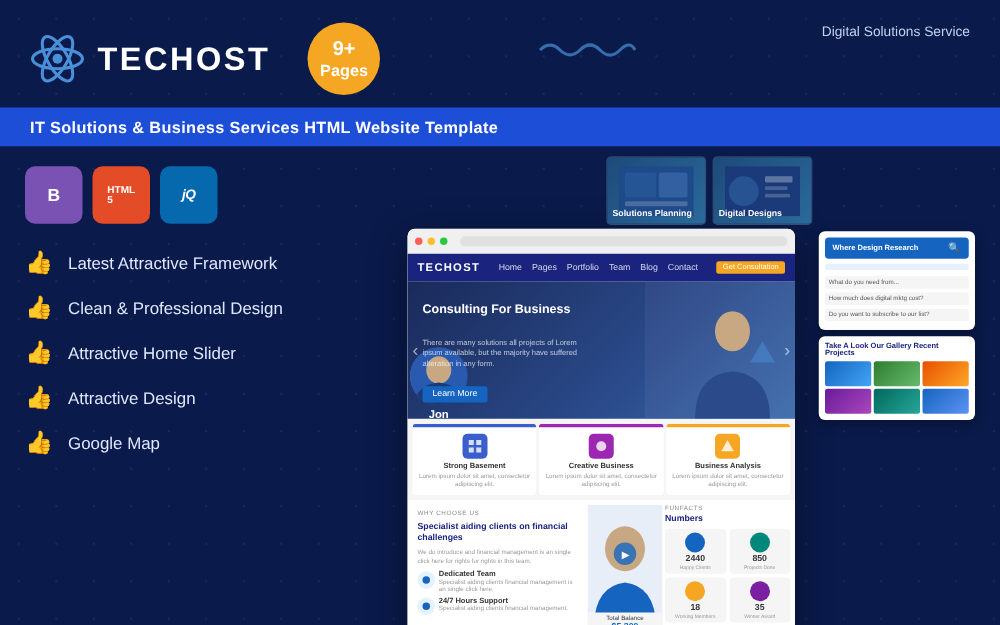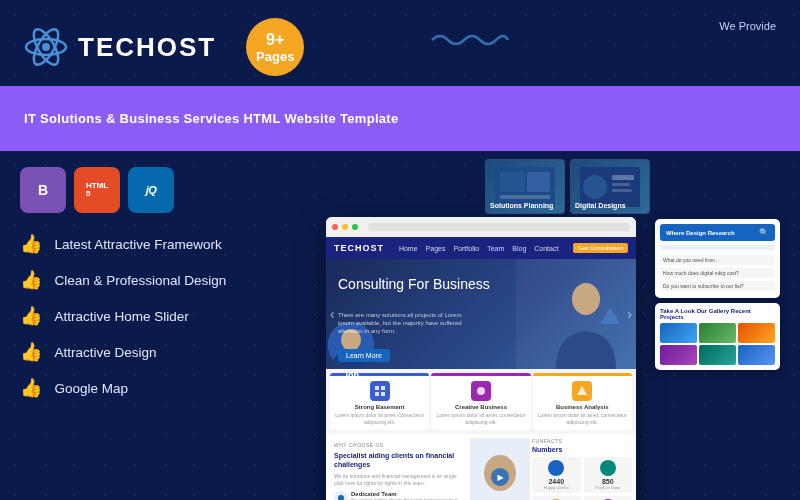--- a/index.html
+++ b/index.html
@@ -93,22 +93,22 @@
       right: 24px;
       top: 18px;
       text-align: right;
       color: #c0d0f0;
       font-size: 11px;
       line-height: 1.5;
     }
 
     
     .subtitle-bar {
-      background: #8b5cf6;
-      padding: 25px 24px;
+      background: #1d4ed8;
+      padding: 8px 24px;
       color: #fff;
       font-size: 13px;
       font-weight: 600;
       letter-spacing: 0.3px;
     }
 
     
     .main-content {
       display: flex;
       padding: 16px 20px 0 20px;
@@ -293,22 +293,22 @@
       position: absolute;
       right: 10px;
       bottom: 0;
       width: 80px;
       height: 90px;
       z-index: 2;
     }
 
     .hero-title {
       color: #fff;
-      font-size: 14px;
-      font-weight: 400;
+      font-size: 10px;
+      font-weight: 700;
       line-height: 1.4;
       margin-bottom: 16px;
       position: relative;
       z-index: 3;
     }
 
     .hero-subtitle {
       color: rgba(255,255,255,0.7);
       font-size: 6px;
       line-height: 1.4;
@@ -576,21 +576,21 @@
       <span>Pages</span>
     </div>
 
     <div class="wave-deco">
       <svg width="80" height="24" viewBox="0 0 80 24" fill="none">
         <path d="M2 12 Q10 4 18 12 Q26 20 34 12 Q42 4 50 12 Q58 20 66 12 Q74 4 78 12" stroke="#4a90d9" stroke-width="2.5" fill="none"></path>
       </svg>
     </div>
 
     <div class="digital-solutions">
-      <div>We Provide</div>
+      <div>Digital Solutions Service</div>
     </div>
   </div>
 
   <div class="subtitle-bar">
     <span>IT Solutions &amp; Business Services HTML Website Template</span>
   </div>
 
   <div class="main-content">
 
     <div class="left-panel">
@@ -824,21 +824,21 @@
             <div style="height:20px; background:linear-gradient(135deg,#1565c0,#42a5f5); border-radius:2px;"></div>
             <div style="height:20px; background:linear-gradient(135deg,#2e7d32,#66bb6a); border-radius:2px;"></div>
             <div style="height:20px; background:linear-gradient(135deg,#e65100,#ffa726); border-radius:2px;"></div>
             <div style="height:20px; background:linear-gradient(135deg,#6a1b9a,#ab47bc); border-radius:2px;"></div>
             <div style="height:20px; background:linear-gradient(135deg,#00695c,#26a69a); border-radius:2px;"></div>
             <div style="height:20px; background:linear-gradient(135deg,#1565c0,#5e92f3); border-radius:2px;"></div>
           </div>
         </div>
       </div>
 
-      <div class="jon-avatar" style="position:absolute; left:0px; top:155px;">
+      <div class="jon-avatar" style="position:absolute; left:0px; top:145px;">
         <div class="avatar-circle">
           <svg width="46" height="46" viewBox="0 0 46 46">
             <rect width="46" height="46" rx="23" fill="#2a5aaf"></rect>
             <ellipse cx="23" cy="18" rx="10" ry="11" fill="#c8a882"></ellipse>
             <path d="M4 46 Q4 30 23 28 Q42 30 42 46" fill="#1a3a7a"></path>
           </svg>
         </div>
         <div class="avatar-label">Jon</div>
       </div>
 

